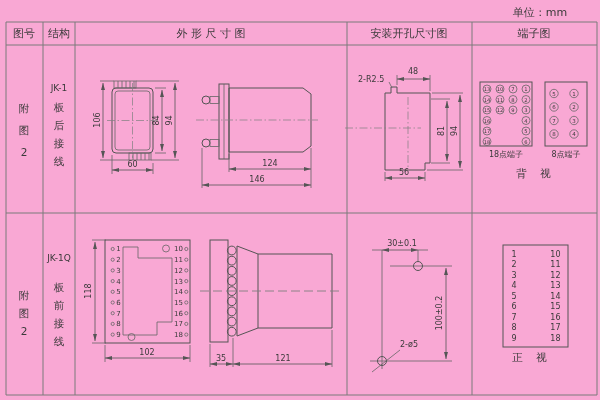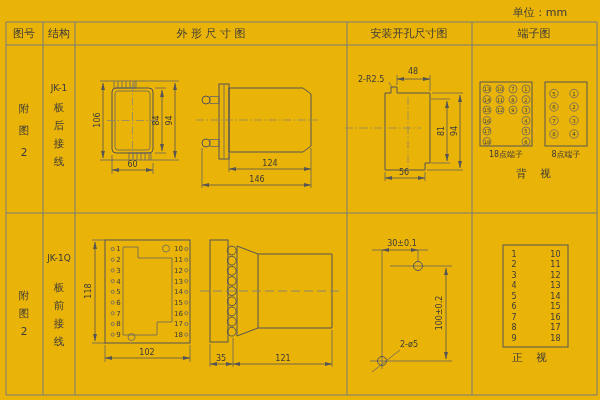--- a/index.html
+++ b/index.html
@@ -1,16 +1,16 @@
 <!DOCTYPE html>
 <html><head>
 <meta charset="utf-8">
 <style>
   html,body{margin:0;padding:0;background:#fbfbfb;}
-  .sheet{position:relative;width:600px;height:400px;background:#eab308;overflow:hidden;}
+  .sheet{position:relative;width:600px;height:400px;background:#f9a8d4;overflow:hidden;}
   svg text{font-family:"DejaVu Sans","Liberation Sans",sans-serif;fill:#3a3a3a;}
   .ln{stroke:#555;fill:none;stroke-width:1;}
   .thin{stroke:#666;fill:none;stroke-width:0.8;}
   .grid{stroke:#7a7a7a;fill:none;stroke-width:1;}
   .cl{stroke:#808080;fill:none;stroke-width:0.7;stroke-dasharray:8 2.5 1.5 2.5;}
   .dash{stroke:#808080;fill:none;stroke-width:0.9;stroke-dasharray:9 4;}
   .dimln{stroke:#555;fill:none;stroke-width:0.8;}
   .mid{text-anchor:middle;}
   .h{font-size:11px;}
   .d{font-size:8px;}

